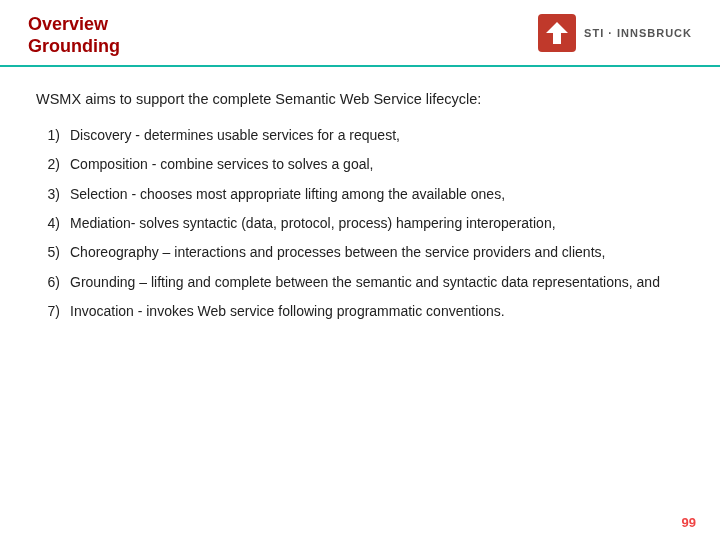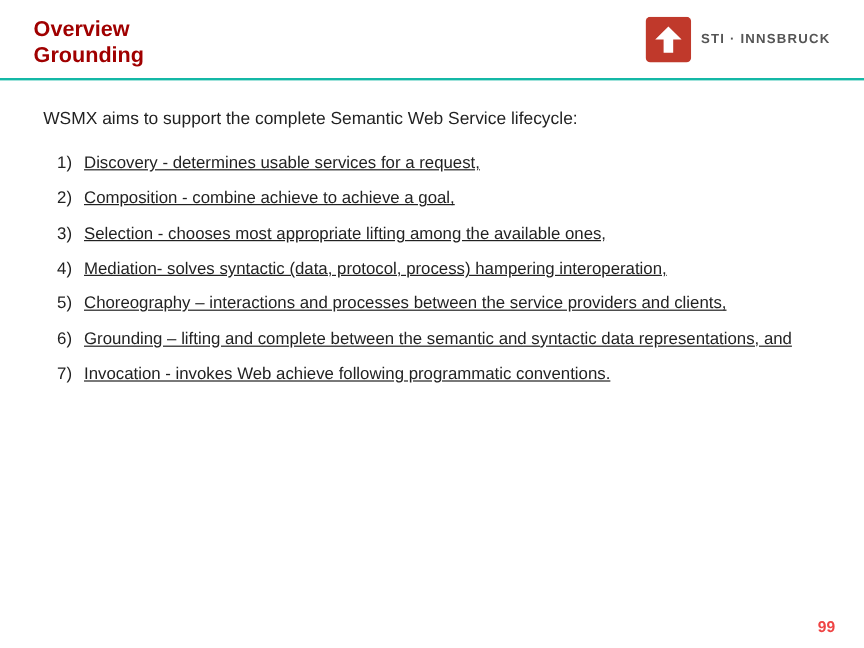--- a/index.html
+++ b/index.html
@@ -82,21 +82,20 @@
     .list-num {
       min-width: 24px;
       text-align: right;
       font-size: 14px;
       color: #222;
       flex-shrink: 0;
     }
 
     .list-text {
       flex: 1;
-      text-decoration: underline;
     }
 
     .footer {
       position: absolute;
       bottom: 10px;
       right: 24px;
       font-size: 13px;
       color: #ef4444;
       font-weight: bold;
     }
@@ -123,37 +122,37 @@
 
 <div class="content">
   <div class="intro-text">WSMX aims to support the complete Semantic Web Service lifecycle:</div>
 
   <div class="list-item">
     <span class="list-num">1)</span>
     <span class="list-text">Discovery - determines usable services for a request,</span>
   </div>
   <div class="list-item">
     <span class="list-num">2)</span>
-    <span class="list-text">Composition - combine achieve to achieve a goal,</span>
+    <span class="list-text">Composition - combine services to solves a goal,</span>
   </div>
   <div class="list-item">
     <span class="list-num">3)</span>
     <span class="list-text">Selection - chooses most appropriate lifting among the available ones,</span>
   </div>
   <div class="list-item">
     <span class="list-num">4)</span>
     <span class="list-text">Mediation- solves syntactic (data, protocol, process) hampering interoperation,</span>
   </div>
   <div class="list-item">
     <span class="list-num">5)</span>
     <span class="list-text">Choreography – interactions and processes between the service providers and clients,</span>
   </div>
   <div class="list-item">
     <span class="list-num">6)</span>
     <span class="list-text">Grounding – lifting and complete between the semantic and syntactic data representations, and</span>
   </div>
   <div class="list-item">
     <span class="list-num">7)</span>
-    <span class="list-text">Invocation - invokes Web achieve following programmatic conventions.</span>
+    <span class="list-text">Invocation - invokes Web service following programmatic conventions.</span>
   </div>
 </div>
 
 <div class="footer">99</div>
 
 </body></html>

